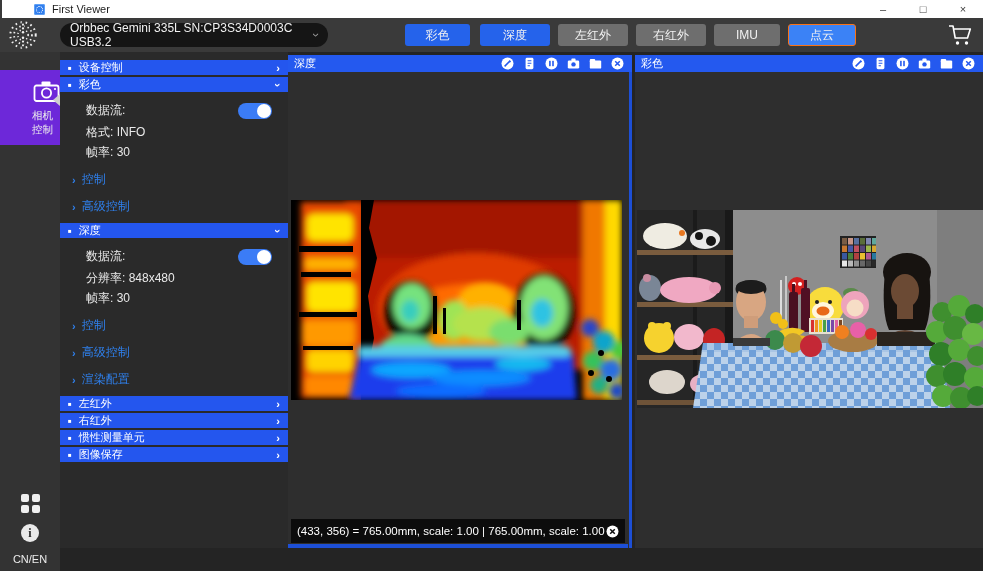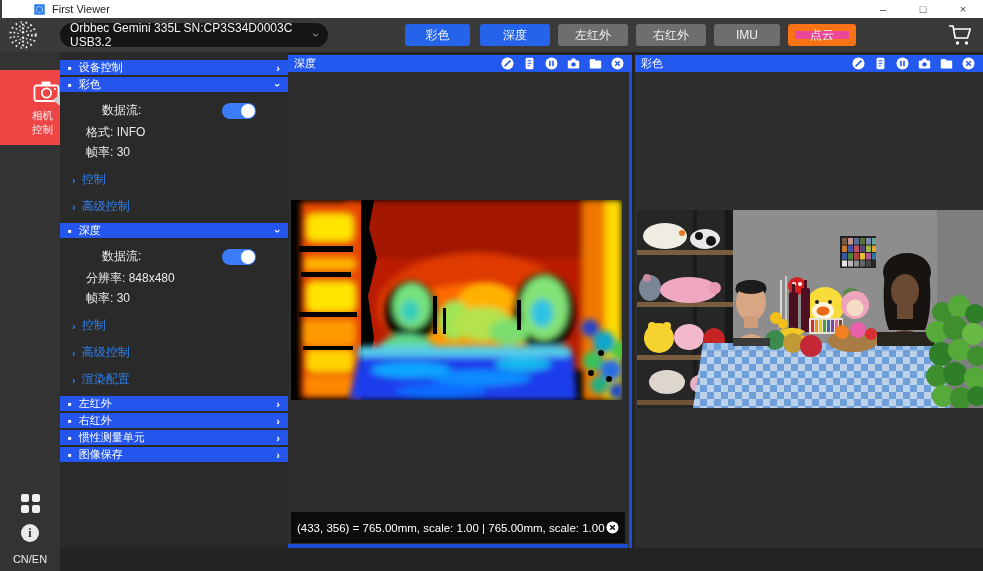--- a/index.html
+++ b/index.html
@@ -19,68 +19,68 @@
   .toolbar{position:absolute;top:18px;left:0;right:0;height:34px;background:#3a3a3a;}
   .logo{position:absolute;left:7px;top:1px;}
   .device-select{position:absolute;left:60px;top:5px;width:268px;height:24px;background:#151515;
             border-radius:12px;color:#f2f2f2;font-size:12px;display:flex;align-items:center;
             padding:0 10px;box-sizing:border-box;}
   .device-chevron{margin-left:auto;color:#9a9a9a;font-size:12px;}
   .stream-btn{position:absolute;top:6px;height:22px;border-radius:3px;color:#f2f2f2;font-size:12px;
             display:flex;align-items:center;justify-content:center;box-sizing:border-box;}
   .stream-btn.active{background:#2563eb;}
   .stream-btn.inactive{background:#6e6e6e;}
-  .stream-btn.outlined{background:#ec4899;border:7px solid #f97316;}
+  .stream-btn.outlined{background:#3b82f6;border:1px solid #f97316;}
   .cart{position:absolute;right:10px;top:5px;}
   
   .sidebar{position:absolute;top:52px;left:0;width:60px;bottom:0;background:#333333;}
   .side-item{position:relative;display:flex;flex-direction:column;align-items:center;
              padding:10px 0 8px;color:#ececec;font-size:10.5px;gap:6px;}
-  .side-item.selected{background:#ef4444;padding-left:32px;}
+  .side-item.selected{background:#6d28d9;padding-left:32px;}
   .side-notch{position:absolute;right:0;top:24px;width:0;height:0;
              border-top:6px solid transparent;border-bottom:6px solid transparent;
              border-right:7px solid #cfcfcf;}
   .side-bottom{position:absolute;bottom:6px;left:0;width:60px;display:flex;flex-direction:column;
              align-items:center;gap:11px;color:#ececec;font-size:11px;}
   .grid-icon{display:grid;grid-template-columns:8px 8px;grid-template-rows:8px 8px;gap:3px;}
   .grid-icon span{background:#efefef;border-radius:2px;}
   .info-icon{width:18px;height:18px;border-radius:50%;background:#e9e9e9;color:#2a2a2a;
              display:flex;align-items:center;justify-content:center;font-weight:700;font-size:12px;
              font-family:"Liberation Serif",serif;}
   
   .control-panel{position:absolute;top:52px;left:60px;width:228px;bottom:23px;background:#2a2a2a;
              padding-top:8px;box-sizing:border-box;}
   .sec-header{height:15px;background:#2456ee;color:#fff;font-size:11px;display:flex;
              align-items:center;padding:0 8px;margin-bottom:2px;}
   .sec-bullet{font-size:6px;margin-right:7px;line-height:1;}
   .sec-chevron{margin-left:auto;font-size:11px;font-weight:700;}
   .rot90{display:inline-block;transform:rotate(90deg);}
   .rotm90{display:inline-block;transform:rotate(-90deg);}
   .sec-body{padding:5px 14px 8px 26px;color:#e9e9e9;font-size:12px;}
-  .stream-row{display:flex;align-items:center;margin:3px 16px 5px;}
+  .stream-row{display:flex;align-items:center;margin:3px 0 5px;}
   .toggle{width:34px;height:16px;border-radius:8px;background:#3b7cf6;position:relative;
           margin-left:auto;margin-right:2px;}
   .toggle::after{content:"";position:absolute;right:1px;top:1px;width:14px;height:14px;
           border-radius:50%;background:#fff;}
   .prop{margin:3px 0;}
   .link-row{display:flex;align-items:center;color:#2f80ed;margin:10px 0 0 -14px;font-size:12px;}
   .link-arrow{font-weight:700;margin-right:6px;font-size:11px;}
   
   .viewport{position:absolute;top:52px;left:288px;right:0;bottom:23px;background:#242424;}
   .vp-panel{position:absolute;top:3px;bottom:0;background:#2e2e2e;}
   .vp-depth{left:0;width:344px;}
   .vp-color{left:347px;right:0;}
   .vp-header{height:17px;background:#2459ef;color:#fff;font-size:11px;display:flex;
              align-items:center;padding:0 6px;}
   .vp-icons{margin-left:auto;display:flex;gap:9px;align-items:center;padding-right:2px;}
   .vp-icons svg{display:block;}
   .stream-img{position:absolute;}
   .depth-img{left:3px;top:145px;width:331px;height:200px;}
   .color-img{left:2px;top:155px;width:346px;height:198px;}
-  .measure-bar{position:absolute;left:3px;right:7px;bottom:5px;height:31px;background:#0c0c0c;
+  .measure-bar{position:absolute;left:3px;right:7px;bottom:5px;height:24px;background:#0c0c0c;
              color:#fff;font-size:11.5px;display:flex;align-items:center;padding:0 6px;}
   .measure-close{margin-left:auto;}
   .h-scroll{position:absolute;left:0;right:4px;bottom:0;height:4px;background:#1d4fd6;}
   .v-scroll{position:absolute;right:0;top:17px;bottom:0;width:3px;background:#1d4fd6;}
   
   .statusbar{position:absolute;left:60px;right:0;bottom:0;height:23px;background:#1b1b1b;
              display:flex;align-items:center;color:#ededed;font-size:11.5px;
              padding-left:230px;box-sizing:border-box;}
   .status-expand{margin-left:auto;margin-right:14px;color:#cfcfcf;font-size:13px;font-weight:700;}
 </style>

